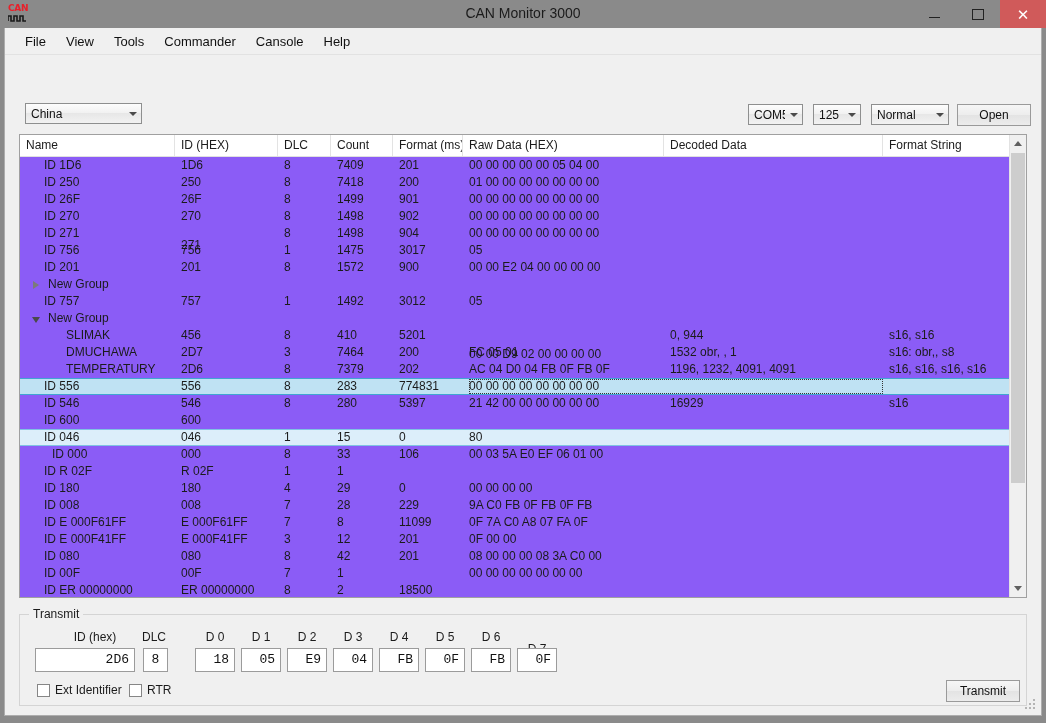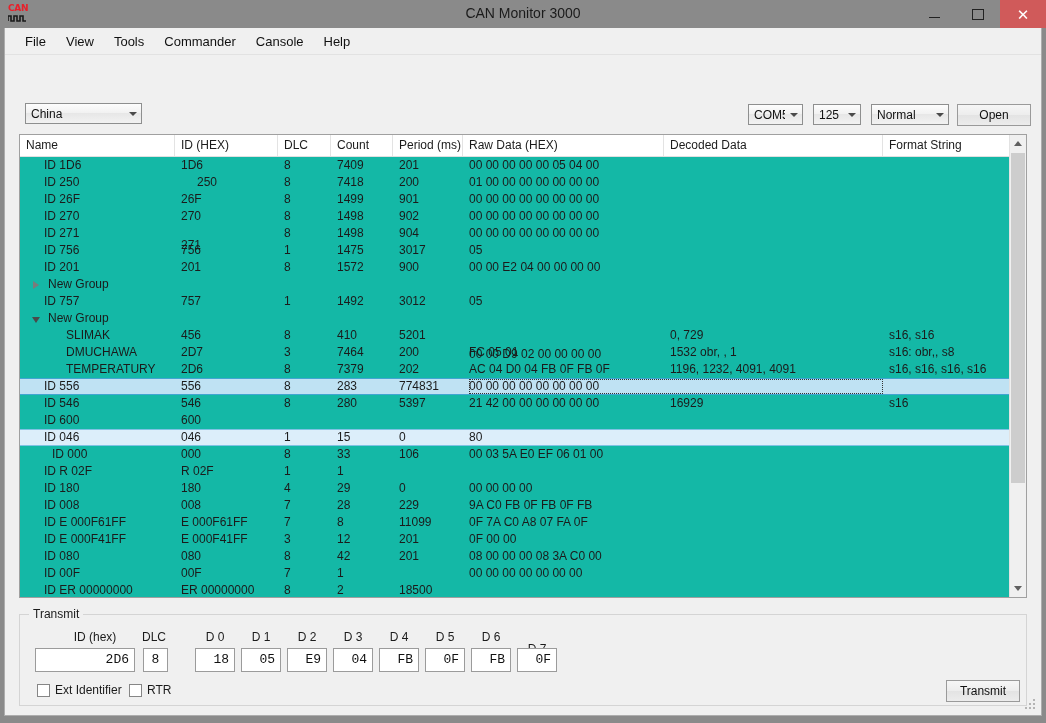--- a/index.html
+++ b/index.html
@@ -168,21 +168,21 @@
     cursor: default;
   }
   #btn-open { position: absolute; left: 952px; top: 76px; width: 74px; height: 22px; }
 
   
   .listview {
     position: absolute;
     left: 14px; top: 106px;
     width: 1008px;
     height: 464px;
-    background: #14b8a6;
+    background: #8b5cf6;
     border: 1px solid #a0a0a0;
     box-sizing: border-box;
     overflow: hidden;
   }
   .lv-header {
     position: absolute;
     left: 0; top: 0;
     width: 1006px;
     height: 21px;
     background: #fff;
@@ -428,37 +428,37 @@
         </div>
     </div>
     <div class="btn" id="btn-open">Open</div>
 
     <div class="listview">
       <div class="lv-header" id="lv-header">
           <div class="th" style="left: 0px; width: 155px;">Name</div>
           <div class="th" style="left: 155px; width: 103px;">ID (HEX)</div>
           <div class="th" style="left: 258px; width: 53px;">DLC</div>
           <div class="th" style="left: 311px; width: 62px;">Count</div>
-          <div class="th" style="left: 373px; width: 70px;">Period (ms)</div>
+          <div class="th" style="left: 373px; width: 70px;">Format (ms)</div>
           <div class="th" style="left: 644px; width: 219px;">Decoded Data</div>
           <div class="th" style="left: 443px; width: 201px;">Raw Data (HEX)</div>
           <div class="th" style="left: 863px; width: 143px;">Format String</div>
         </div>
       <div class="lv-body" id="lv-body">
           <div class="row">
             <div class="cell" style="left: 24px; width: 155px;">ID 1D6</div>
             <div class="cell" style="left: 161px; width: 103px;">1D6</div>
             <div class="cell" style="left: 264px; width: 53px;">8</div>
             <div class="cell" style="left: 317px; width: 62px;">7409</div>
             <div class="cell" style="left: 379px; width: 70px;">201</div>
             <div class="cell" style="left: 449px; width: 201px;">00 00 00 00 00 05 04 00</div>
           </div>
           <div class="row">
             <div class="cell" style="left: 24px; width: 155px;">ID 250</div>
-            <div class="cell" style="left: 161px; width: 103px; margin-left: 16px;">250</div>
+            <div class="cell" style="left: 161px; width: 103px;">250</div>
             <div class="cell" style="left: 264px; width: 53px;">8</div>
             <div class="cell" style="left: 317px; width: 62px;">7418</div>
             <div class="cell" style="left: 379px; width: 70px;">200</div>
             <div class="cell" style="left: 449px; width: 201px;">01 00 00 00 00 00 00 00</div>
           </div>
           <div class="row">
             <div class="cell" style="left: 24px; width: 155px;">ID 26F</div>
             <div class="cell" style="left: 161px; width: 103px;">26F</div>
             <div class="cell" style="left: 264px; width: 53px;">8</div>
             <div class="cell" style="left: 317px; width: 62px;">1499</div>
@@ -517,21 +517,21 @@
             </div>
             <div class="cell" style="left: 28px; width: 155px;">New Group</div>
           </div>
           <div class="row">
             <div class="cell" style="left: 46px; width: 155px;">SLIMAK</div>
             <div class="cell" style="left: 161px; width: 103px;">456</div>
             <div class="cell" style="left: 264px; width: 53px;">8</div>
             <div class="cell" style="left: 317px; width: 62px;">410</div>
             <div class="cell" style="left: 379px; width: 70px;">5201</div>
             <div class="cell" style="left: 449px; width: 201px; margin-top: 19px;">00 00 D9 02 00 00 00 00</div>
-            <div class="cell" style="left: 650px; width: 219px;">0, 729</div>
+            <div class="cell" style="left: 650px; width: 219px;">0, 944</div>
             <div class="cell" style="left: 869px; width: 143px;">s16, s16</div>
           </div>
           <div class="row">
             <div class="cell" style="left: 46px; width: 155px;">DMUCHAWA</div>
             <div class="cell" style="left: 161px; width: 103px;">2D7</div>
             <div class="cell" style="left: 264px; width: 53px;">3</div>
             <div class="cell" style="left: 317px; width: 62px;">7464</div>
             <div class="cell" style="left: 379px; width: 70px;">200</div>
             <div class="cell" style="left: 449px; width: 201px;">FC 05 01</div>
             <div class="cell" style="left: 650px; width: 219px;">1532 obr, , 1</div>

